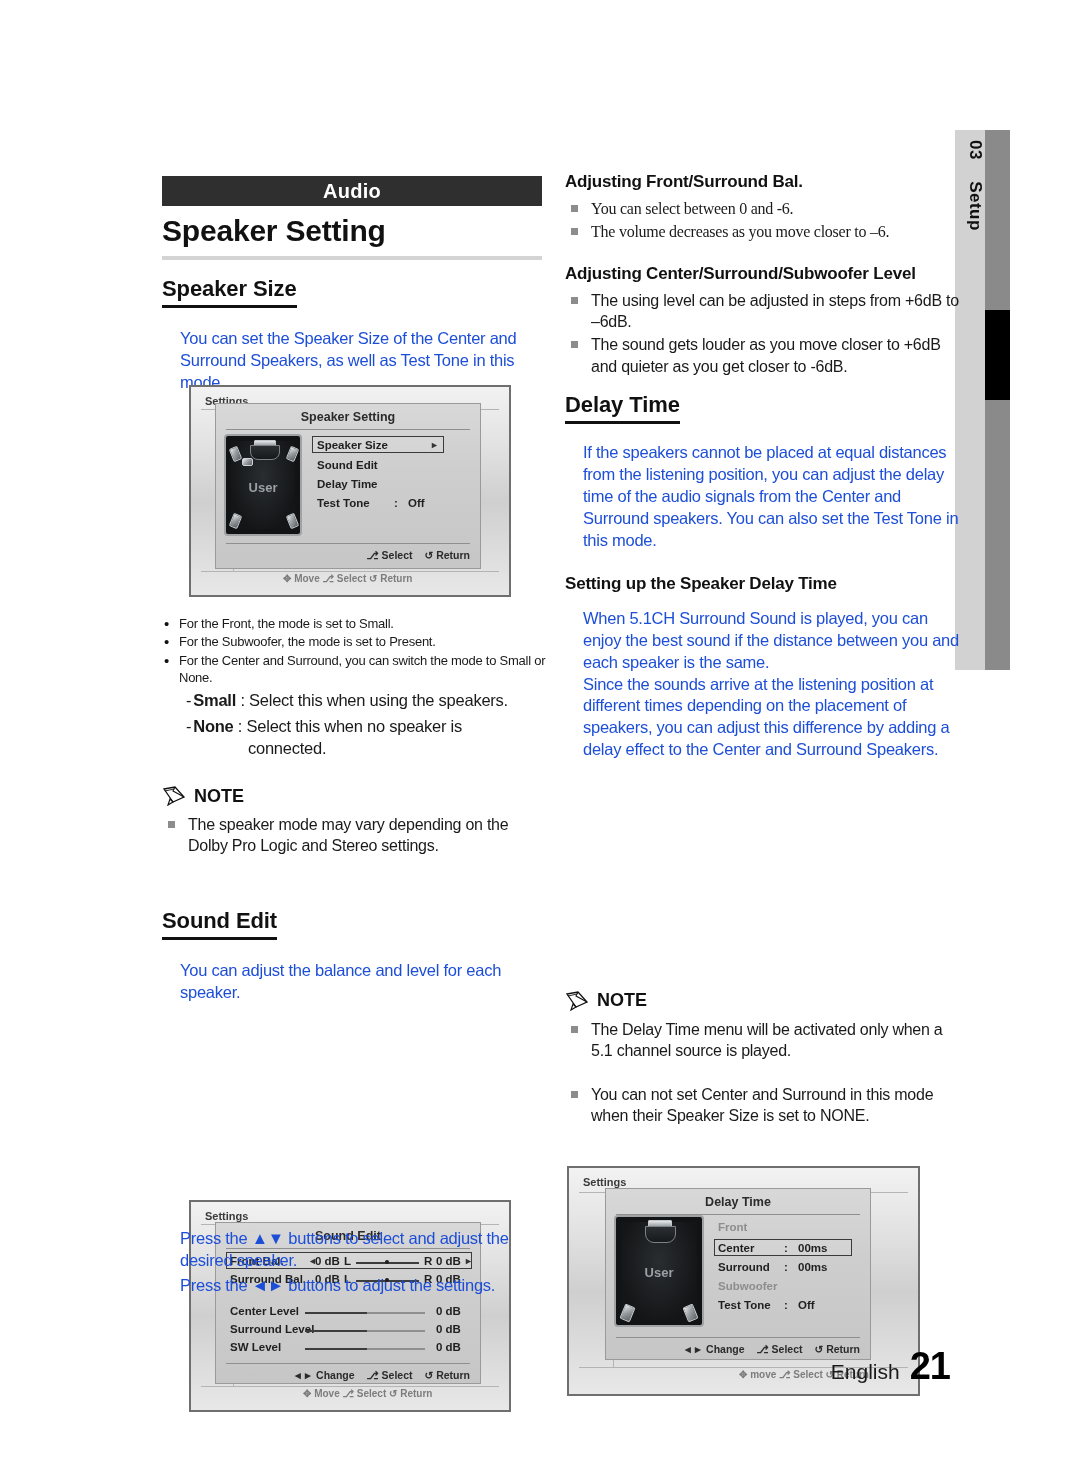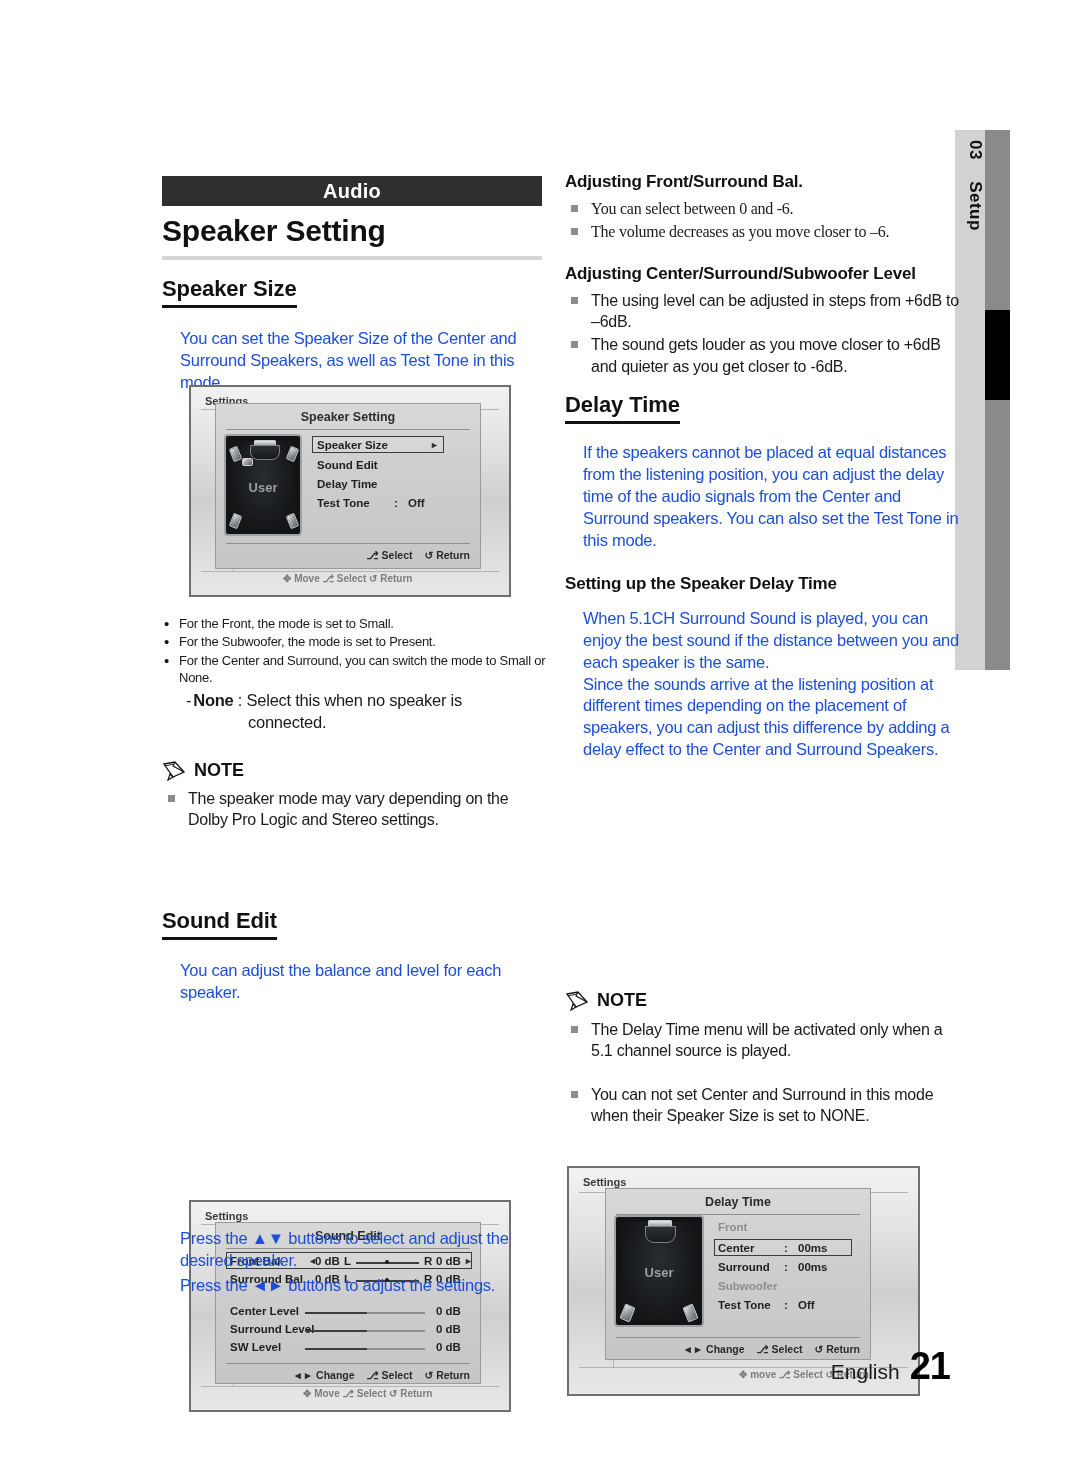--- a/index.html
+++ b/index.html
@@ -430,20 +430,25 @@
 </div>
 
 <div class="col col-left" style="top:615px;">
   <ul class="dots">
     <li>For the Front, the mode is set to Small.</li>
     <li>For the Subwoofer, the mode is set to Present.</li>
     <li>For the Center and Surround, you can switch the mode to Small or None.</li>
   </ul>
 
   <div class="sub-item" style="margin-top:4px;">
+    <span class="dash">-</span><b>Small</b>
+    <span>:</span>
+    <span>Select this when using the speakers.</span>
+  </div>
+  <div class="sub-item" style="margin-top:4px;">
     <span class="dash">-</span><b>None</b>
     <span>:</span>
     <span>Select this when no speaker is</span>
   </div>
   <div class="sub-cont">connected.</div>
 
   <div class="note-head" style="margin-top:26px;">
     <svg class="note-icon" width="26" height="20" viewBox="0 0 26 20">
       <path d="M2 3 L13 1 L22 11 L11 16 Z" fill="#ffffff" stroke="#111" stroke-width="1.3"></path>
       <path d="M13 1 L11 5 L22 11" fill="none" stroke="#111" stroke-width="1.1"></path>

